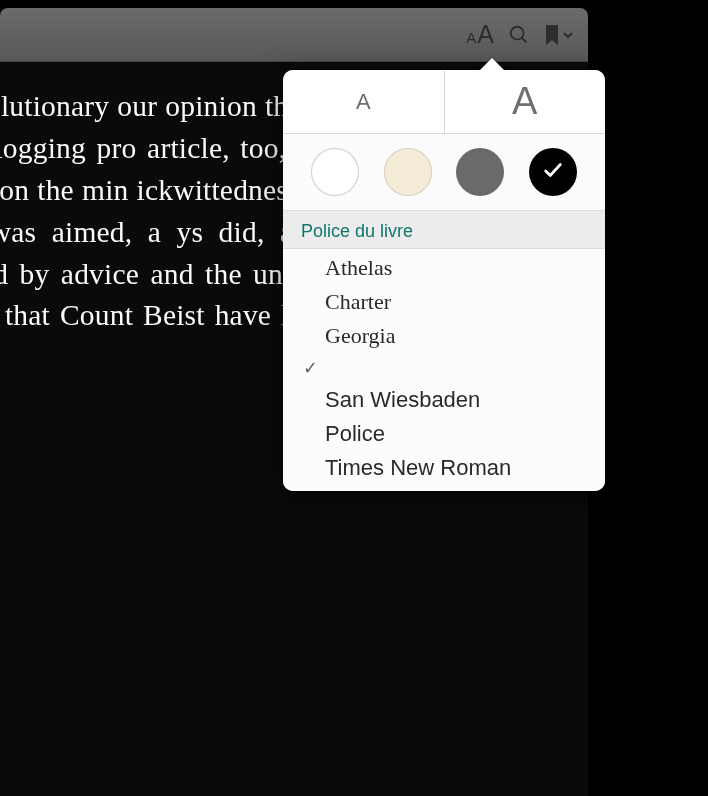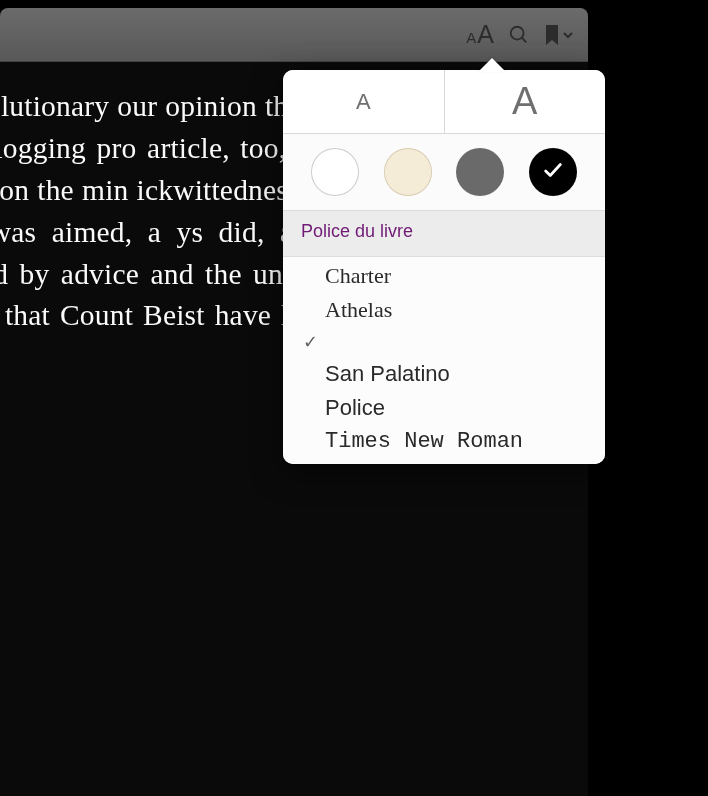--- a/index.html
+++ b/index.html
@@ -120,22 +120,22 @@
     .theme-sepia { background: #f5ecd8; box-shadow: inset 0 0 0 1px #d8cfb8; }
     .theme-gray { background: #6a6a6a; }
     .theme-black { background: #000; }
     .theme-check {
       position: absolute;
       top: 50%; left: 50%;
       transform: translate(-50%, -50%);
       color: #fff;
     }
     .font-section-header {
-      padding: 10px 16px 14px 18px;
-      color: #701a75;
+      padding: 10px 16px 6px 18px;
+      color: #0f766e;
       font-size: 18px;
       font-family: -apple-system, 'Helvetica Neue', sans-serif;
       background: #ececec;
       border-bottom: 1px solid #dcdcdc;
     }
     .font-list {
       background: #fcfcfc;
       border-radius: 0 0 10px 10px;
       padding: 2px 0 6px 0;
     }
@@ -153,21 +153,21 @@
       font-size: 18px;
     }
     .font-name { flex: 1; }
     .f-athelas { font-family: 'Athelas', Georgia, serif; }
     .f-charter { font-family: 'Charter', Georgia, serif; }
     .f-georgia { font-family: Georgia, serif; }
     .f-iowan { font-family: 'Iowan Old Style', Georgia, serif; }
     .f-palatino { font-family: 'Palatino', 'Palatino Linotype', serif; }
     .f-sanfran { font-family: -apple-system, 'Helvetica Neue', sans-serif; }
     .f-seravek { font-family: 'Seravek', -apple-system, sans-serif; }
-    .f-times { font-family: Liberation Mono, monospace; justify-content: flex-end; }
+    .f-times { font-family: Liberation Sans, sans-serif; justify-content: flex-end; }
   </style>
 </head>
 <body>
 
 <div class="window">
   <div class="titlebar">
     <div class="titlebar-icon aa-group">
       <span class="aa-small">A</span>
       <span class="aa-large">A</span>
     </div>
@@ -208,34 +208,38 @@
         <svg width="22" height="22" viewBox="0 0 24 24" fill="none" stroke="#fff" stroke-width="3" stroke-linecap="round" stroke-linejoin="round">
             <polyline points="4,13 9,18 20,6"></polyline>
           </svg>
       </span>
     </div>
   </div>
 
   <div class="font-section-header">Police du livre</div>
 
   <div class="font-list">
+    <div class="font-item f-athelas">
+      <span class="font-check"></span>
+      <span class="font-name">Athelas</span>
+    </div>
     <div class="font-item f-charter">
       <span class="font-check"></span>
       <span class="font-name">Charter</span>
     </div>
-    <div class="font-item f-athelas">
-      <span class="font-check"></span>
-      <span class="font-name">Athelas</span>
+    <div class="font-item f-georgia">
+      <span class="font-check"></span>
+      <span class="font-name">Georgia</span>
     </div>
     <div class="font-item f-iowan">
       <span class="font-check">✓</span>
     </div>
     <div class="font-item f-sanfran">
       <span class="font-check"></span>
-      <span class="font-name">San Palatino</span>
+      <span class="font-name">San Wiesbaden</span>
     </div>
     <div class="font-item f-seravek">
       <span class="font-check"></span>
       <span class="font-name">Police</span>
     </div>
     <div class="font-item f-times">
       <span class="font-check"></span>
       <span class="font-name">Times New Roman</span>
     </div>
   </div>

